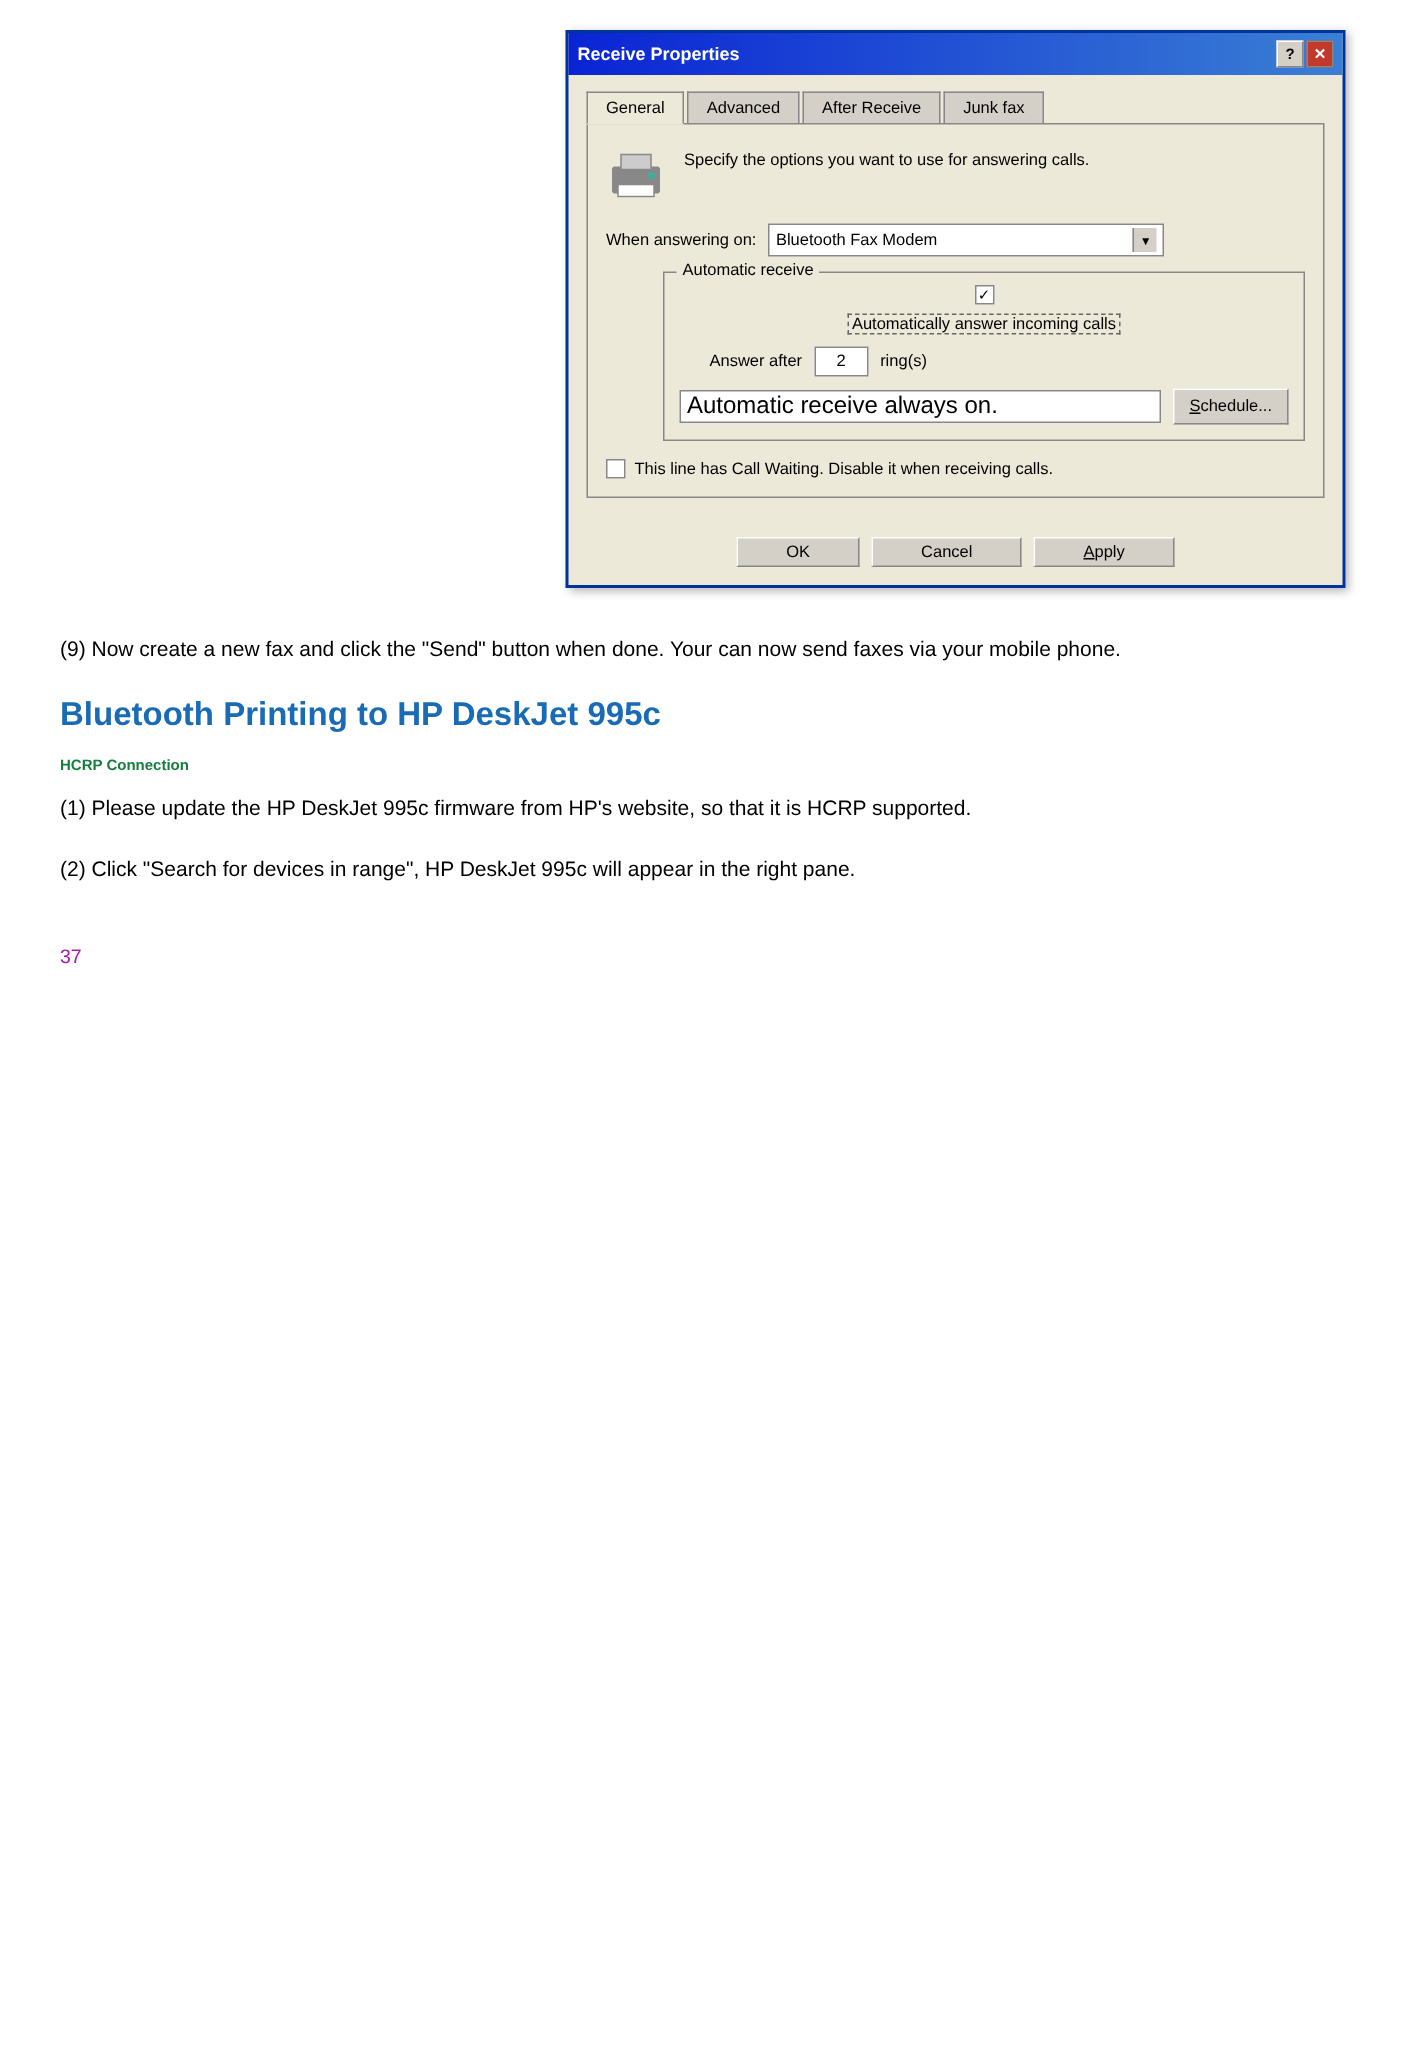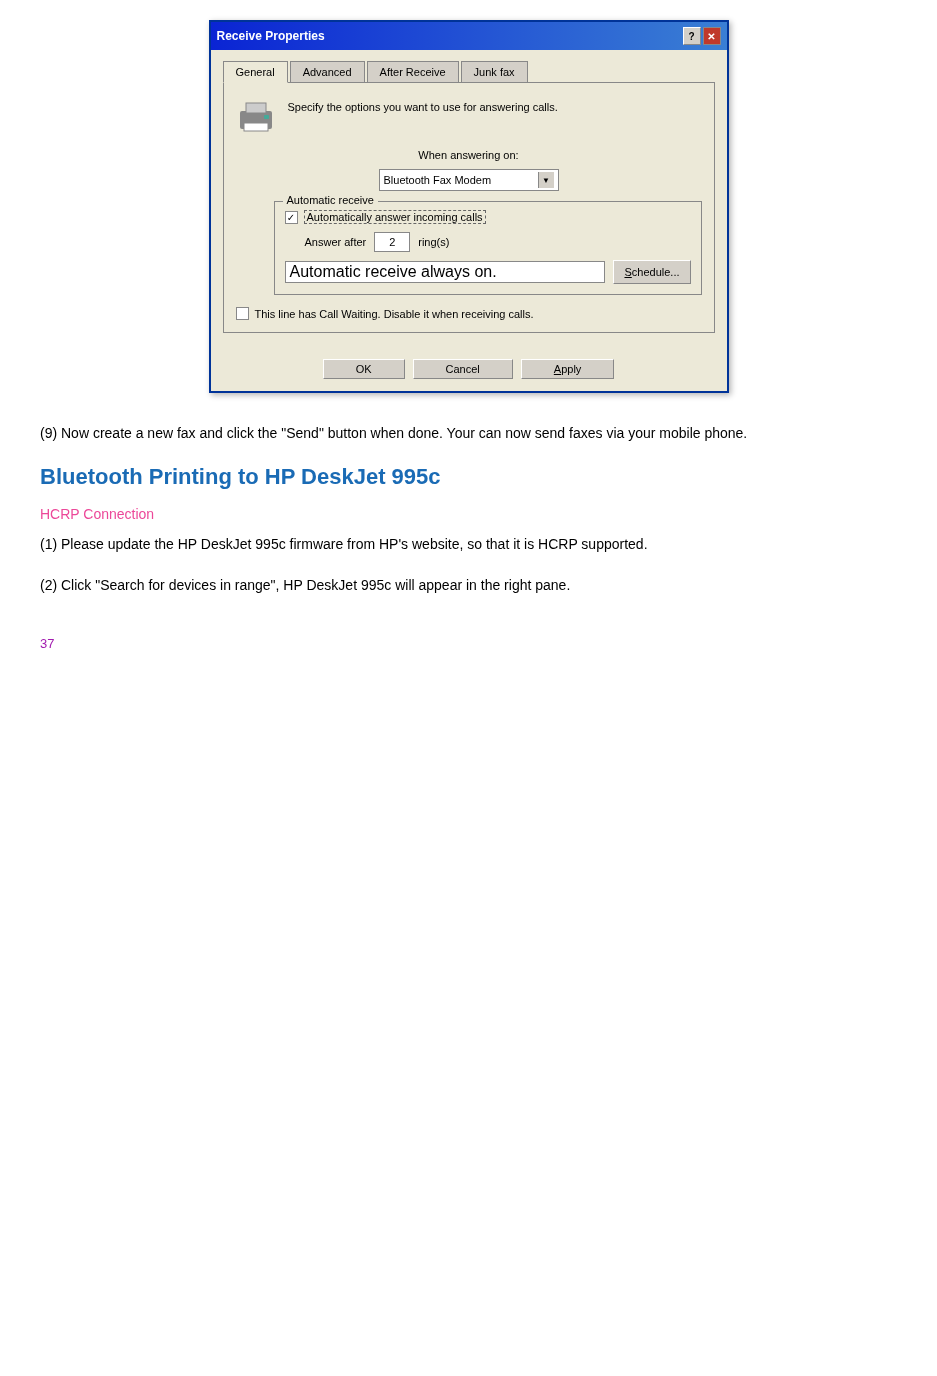--- a/index.html
+++ b/index.html
@@ -14,21 +14,21 @@
     }
 
     .page-content {
       max-width: 860px;
       margin: 0 auto;
     }
 
     
     .dialog-wrapper {
       display: flex;
-      justify-content: center;
+      justify-content: flex-end;
       margin-bottom: 30px;
     }
 
     .dialog-box {
       width: 520px;
       border: 2px solid #003399;
       background: #ECE9D8;
       font-family: 'Tahoma', Arial, sans-serif;
       font-size: 11px;
       box-shadow: 2px 2px 6px rgba(0,0,0,0.3);
@@ -135,37 +135,36 @@
       padding-top: 4px;
       color: #000;
     }
 
     
     .field-row {
       display: flex;
       align-items: center;
       gap: 8px;
       margin-bottom: 10px;
-      flex-direction: column;
     }
 
     .field-label {
       font-size: 11px;
       white-space: nowrap;
     }
 
     .dropdown-field {
       background: white;
       border: 1px solid #888;
       padding: 2px 4px;
       font-size: 11px;
       display: flex;
       align-items: center;
       justify-content: space-between;
-      width: 180px;
+      width: 264px;
       cursor: pointer;
     }
 
     .dropdown-arrow {
       width: 16px;
       height: 16px;
       background: #D4D0C8;
       border-left: 1px solid #888;
       display: flex;
       align-items: center;
@@ -190,20 +189,21 @@
       background: #ECE9D8;
       padding: 0 4px;
       font-size: 11px;
     }
 
     .checkbox-row {
       display: flex;
       align-items: center;
       gap: 6px;
       margin-bottom: 8px;
+      flex-direction: column;
     }
 
     .checkbox-box {
       width: 13px;
       height: 13px;
       border: 1px solid #888;
       background: white;
       display: flex;
       align-items: center;
       justify-content: center;
@@ -312,24 +312,24 @@
 
     .section-heading {
       font-size: 22px;
       font-weight: bold;
       color: #1a6bb5;
       font-style: normal;
       margin-bottom: 16px;
     }
 
     .sub-heading {
-      font-size: 14px;
-      font-weight: normal;
+      font-size: 10px;
+      font-weight: bold;
       margin-bottom: 12px;
-      color: #ec4899;
+      color: #15803d;
     }
 
     .page-number {
       text-align: left;
       font-size: 13px;
       margin-top: 40px;
       color: #a21caf;
     }
   </style>
 </head>

